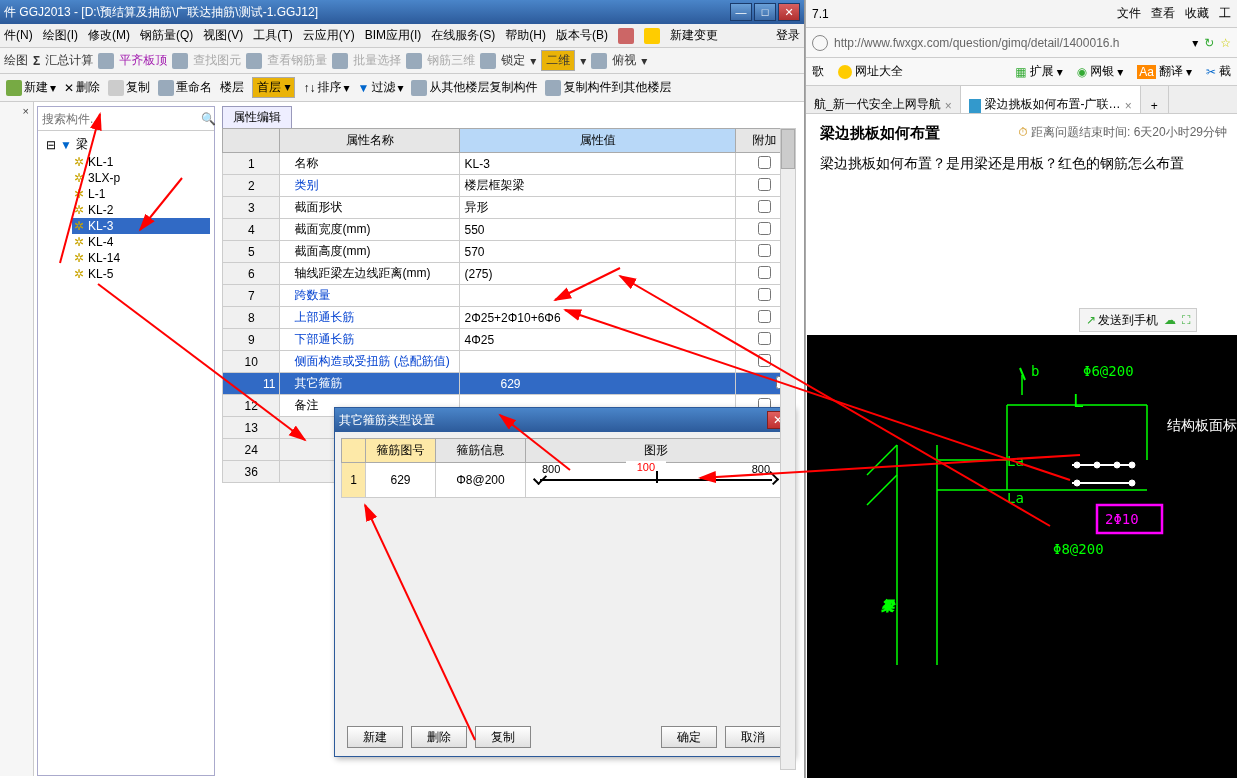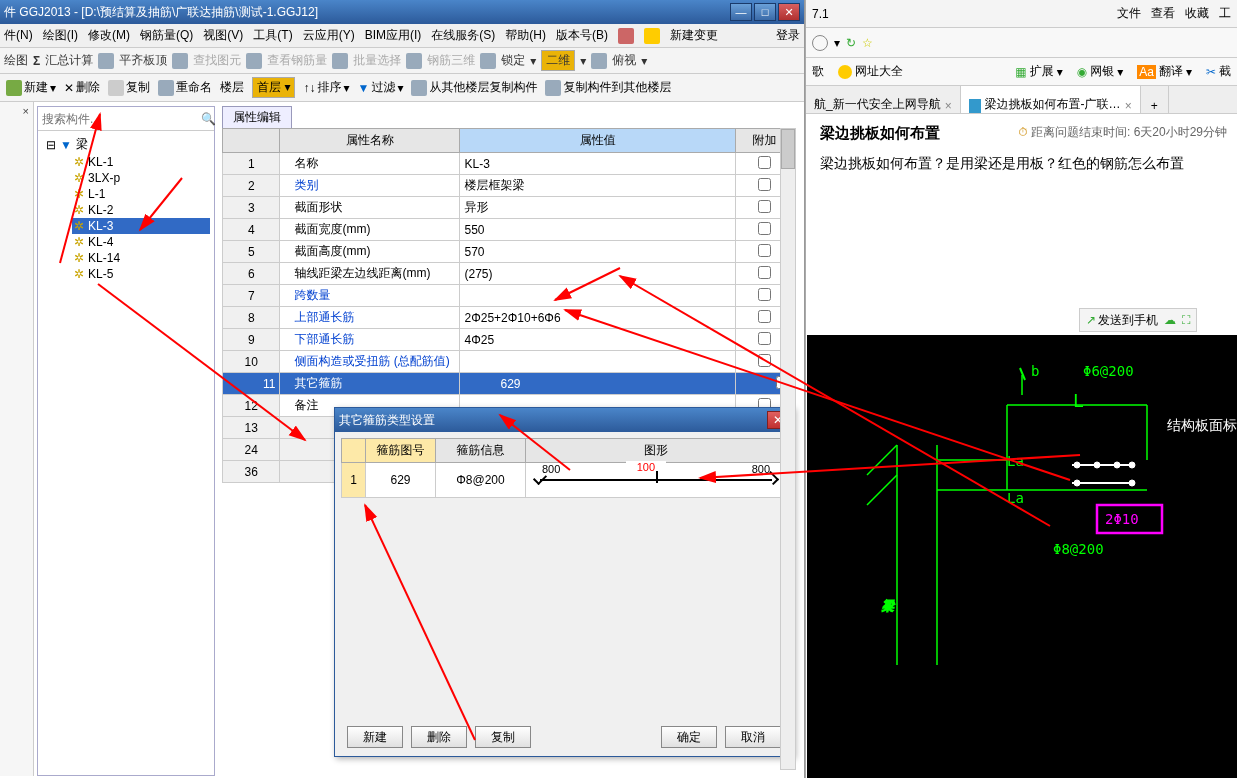--- a/index.html
+++ b/index.html
@@ -137,21 +137,21 @@
     <span class="tb-icon" style="background:#fc0;"></span>
     <span class="menu-item">新建变更</span>
     <span class="menu-item login">登录</span>
   </div>
 
   <div class="toolbar1">
     <span>绘图</span>
     <span style="font-weight:bold">Σ</span>
     <span>汇总计算</span>
     <span class="tb-icon"></span>
-    <span style="color:#404040">平齐板顶</span>
+    <span style="color:#a21caf">平齐板顶</span>
     <span class="tb-icon"></span>
     <span style="color:#aaa">查找图元</span>
     <span class="tb-icon"></span>
     <span style="color:#aaa">查看钢筋量</span>
     <span class="tb-icon"></span>
     <span style="color:#aaa">批量选择</span>
     <span class="tb-icon"></span>
     <span style="color:#aaa">钢筋三维</span>
     <span class="tb-icon"></span>
     <span>锁定</span>
@@ -417,20 +417,21 @@
   <div class="br-titlebar">
     <span>7.1</span>
     <span style="flex:1"></span>
     <span>文件</span>
     <span>查看</span>
     <span>收藏</span>
     <span>工</span>
   </div>
   <div class="br-addr">
     <span class="br-globe"></span>
+    <span class="br-url">http://www.fwxgx.com/question/gimq/detail/1400016.h</span>
     <span>▾</span>
     <span style="color:#3a3">↻</span>
     <span style="color:#cc0">☆</span>
   </div>
   <div class="br-fav">
     <div class="fav-item">
         <span>歌</span>
       </div>
     <div class="fav-item">
         <span style="background:#fc0;border-radius:50%;width:14px;height:14px;display:inline-block"></span>

